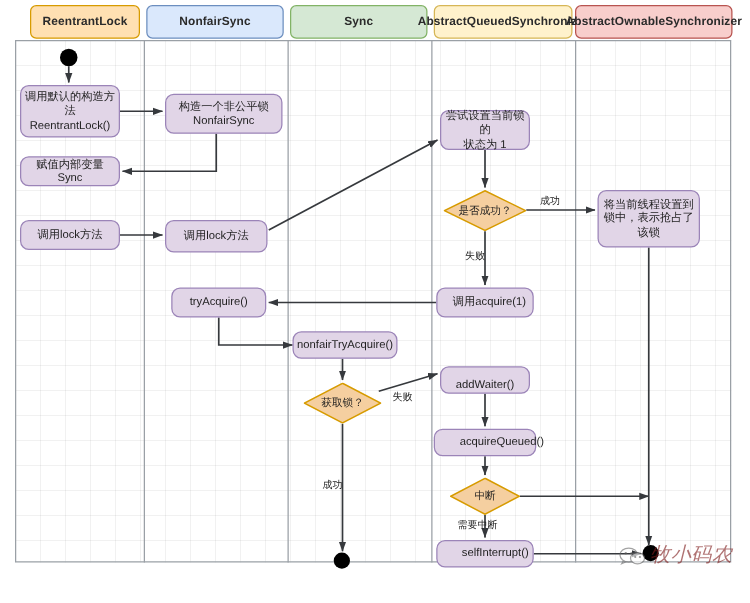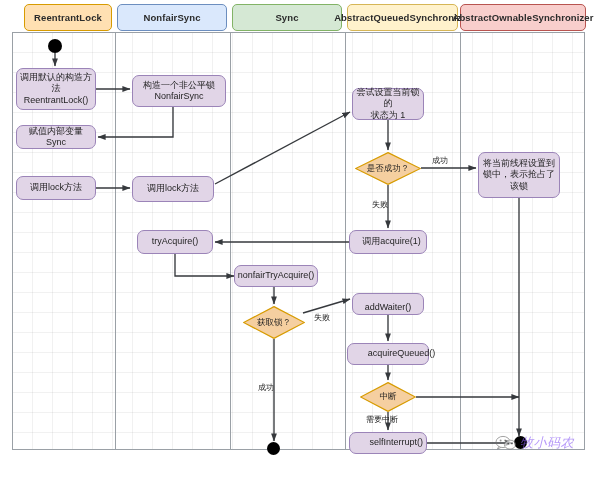--- a/index.html
+++ b/index.html
@@ -111,22 +111,22 @@
   }
   
   .watermark {
     position: absolute;
     display: flex;
     align-items: center;
     gap: 3px;
     opacity: .62;
   }
   .wm-text {
-    font-size: 13px;
-    color: #8b5cf6;
+    font-size: 16px;
+    color: #7f1d1d;
     font-family: "DejaVu Sans", sans-serif;
     font-style: italic;
     letter-spacing: .5px;
   }
 </style>
 </head>
 <body>
 
 <div id="canvas">
 

